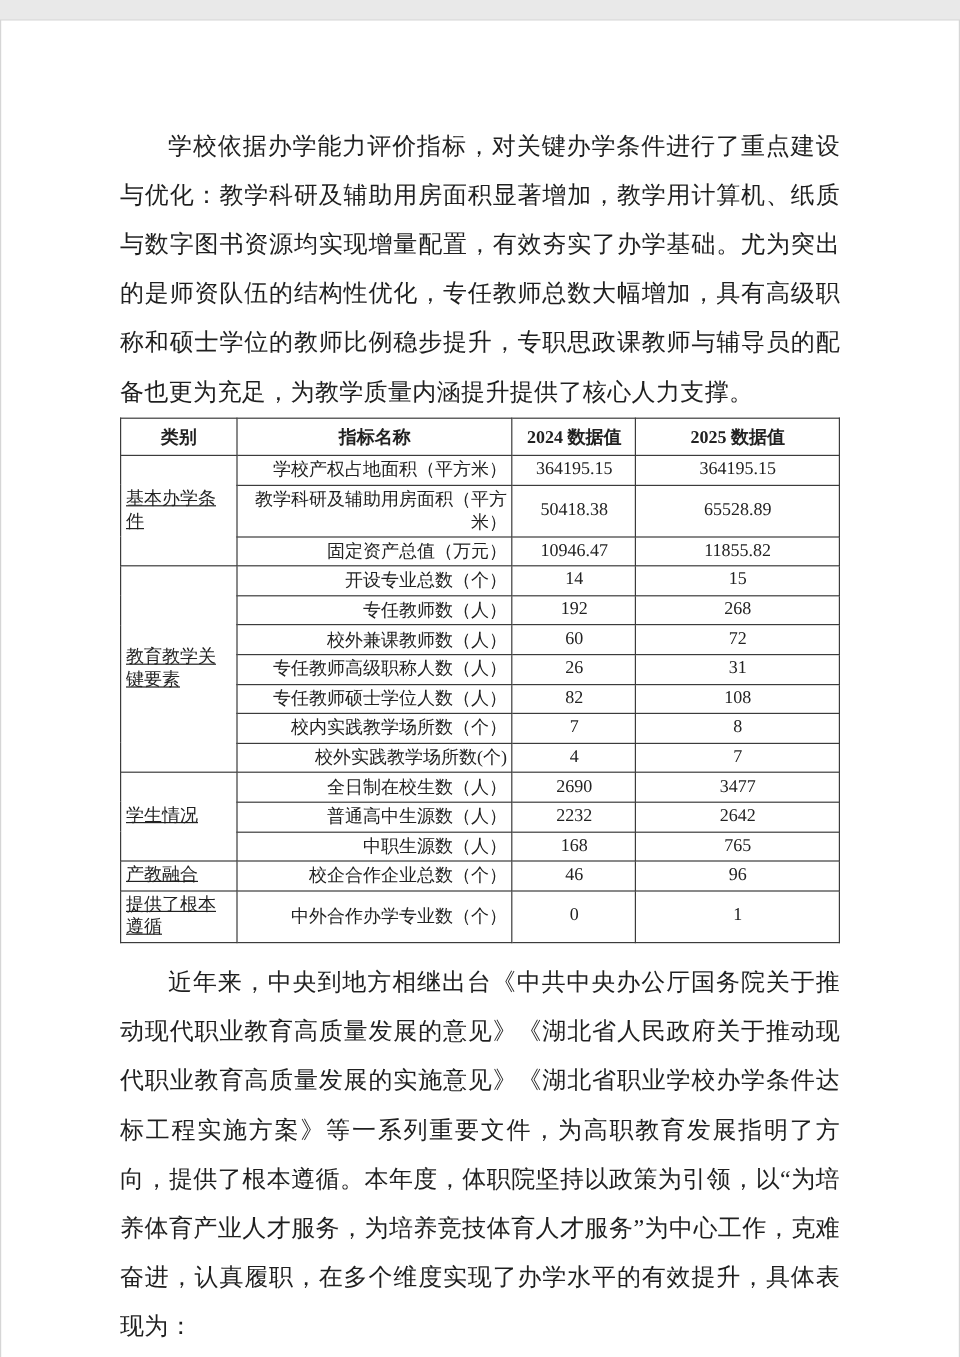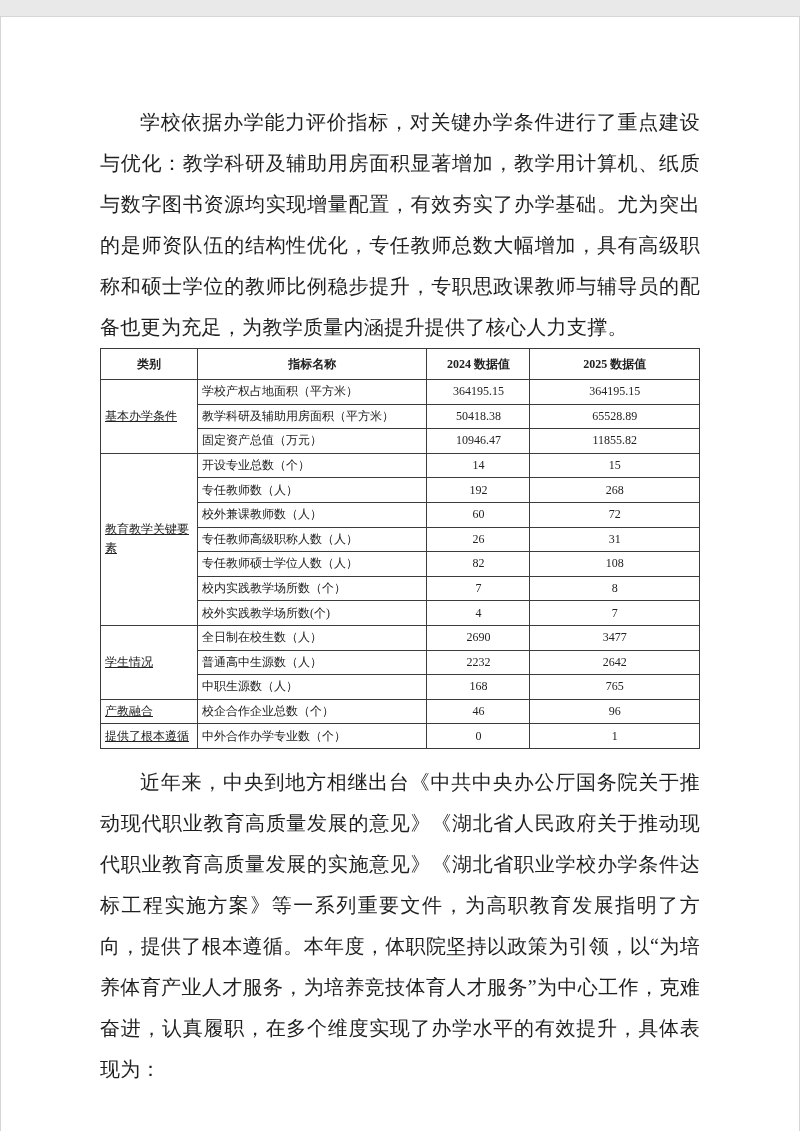--- a/index.html
+++ b/index.html
@@ -29,38 +29,38 @@
   .table-caption{
     margin:10px 0 6px 0;
     text-align:center;
     font-size:15px;
     color:#1f1f1f;
     line-height:21px;
   }
   table.data{
     width:100%;
     border-collapse:collapse;
-    font-size:12px;
+    font-size:15px;
     color:#222222;
     table-layout:fixed;
   }
   table.data th, table.data td{
     border:1px solid #3c3c3c;
     padding:2px 4px;
     vertical-align:middle;
   }
   table.data th{
     font-weight:bold;
     text-align:center;
     height:24px;
     padding:3px 2px;
   }
   table.data td{height:19.6px;}
   td.cat{text-align:left;line-height:19px;text-decoration:underline;}
-  td.ind{text-align:left;padding-left:10px;}
+  td.ind{text-align:right;padding-left:10px;}
   td.val{text-align:center;}
   .para2{margin-top:13px;}
   .page-number{
     position:absolute;
     left:0;right:0;
     top:1042px;
     text-align:center;
     font-size:14px;
     color:#333333;
   }

